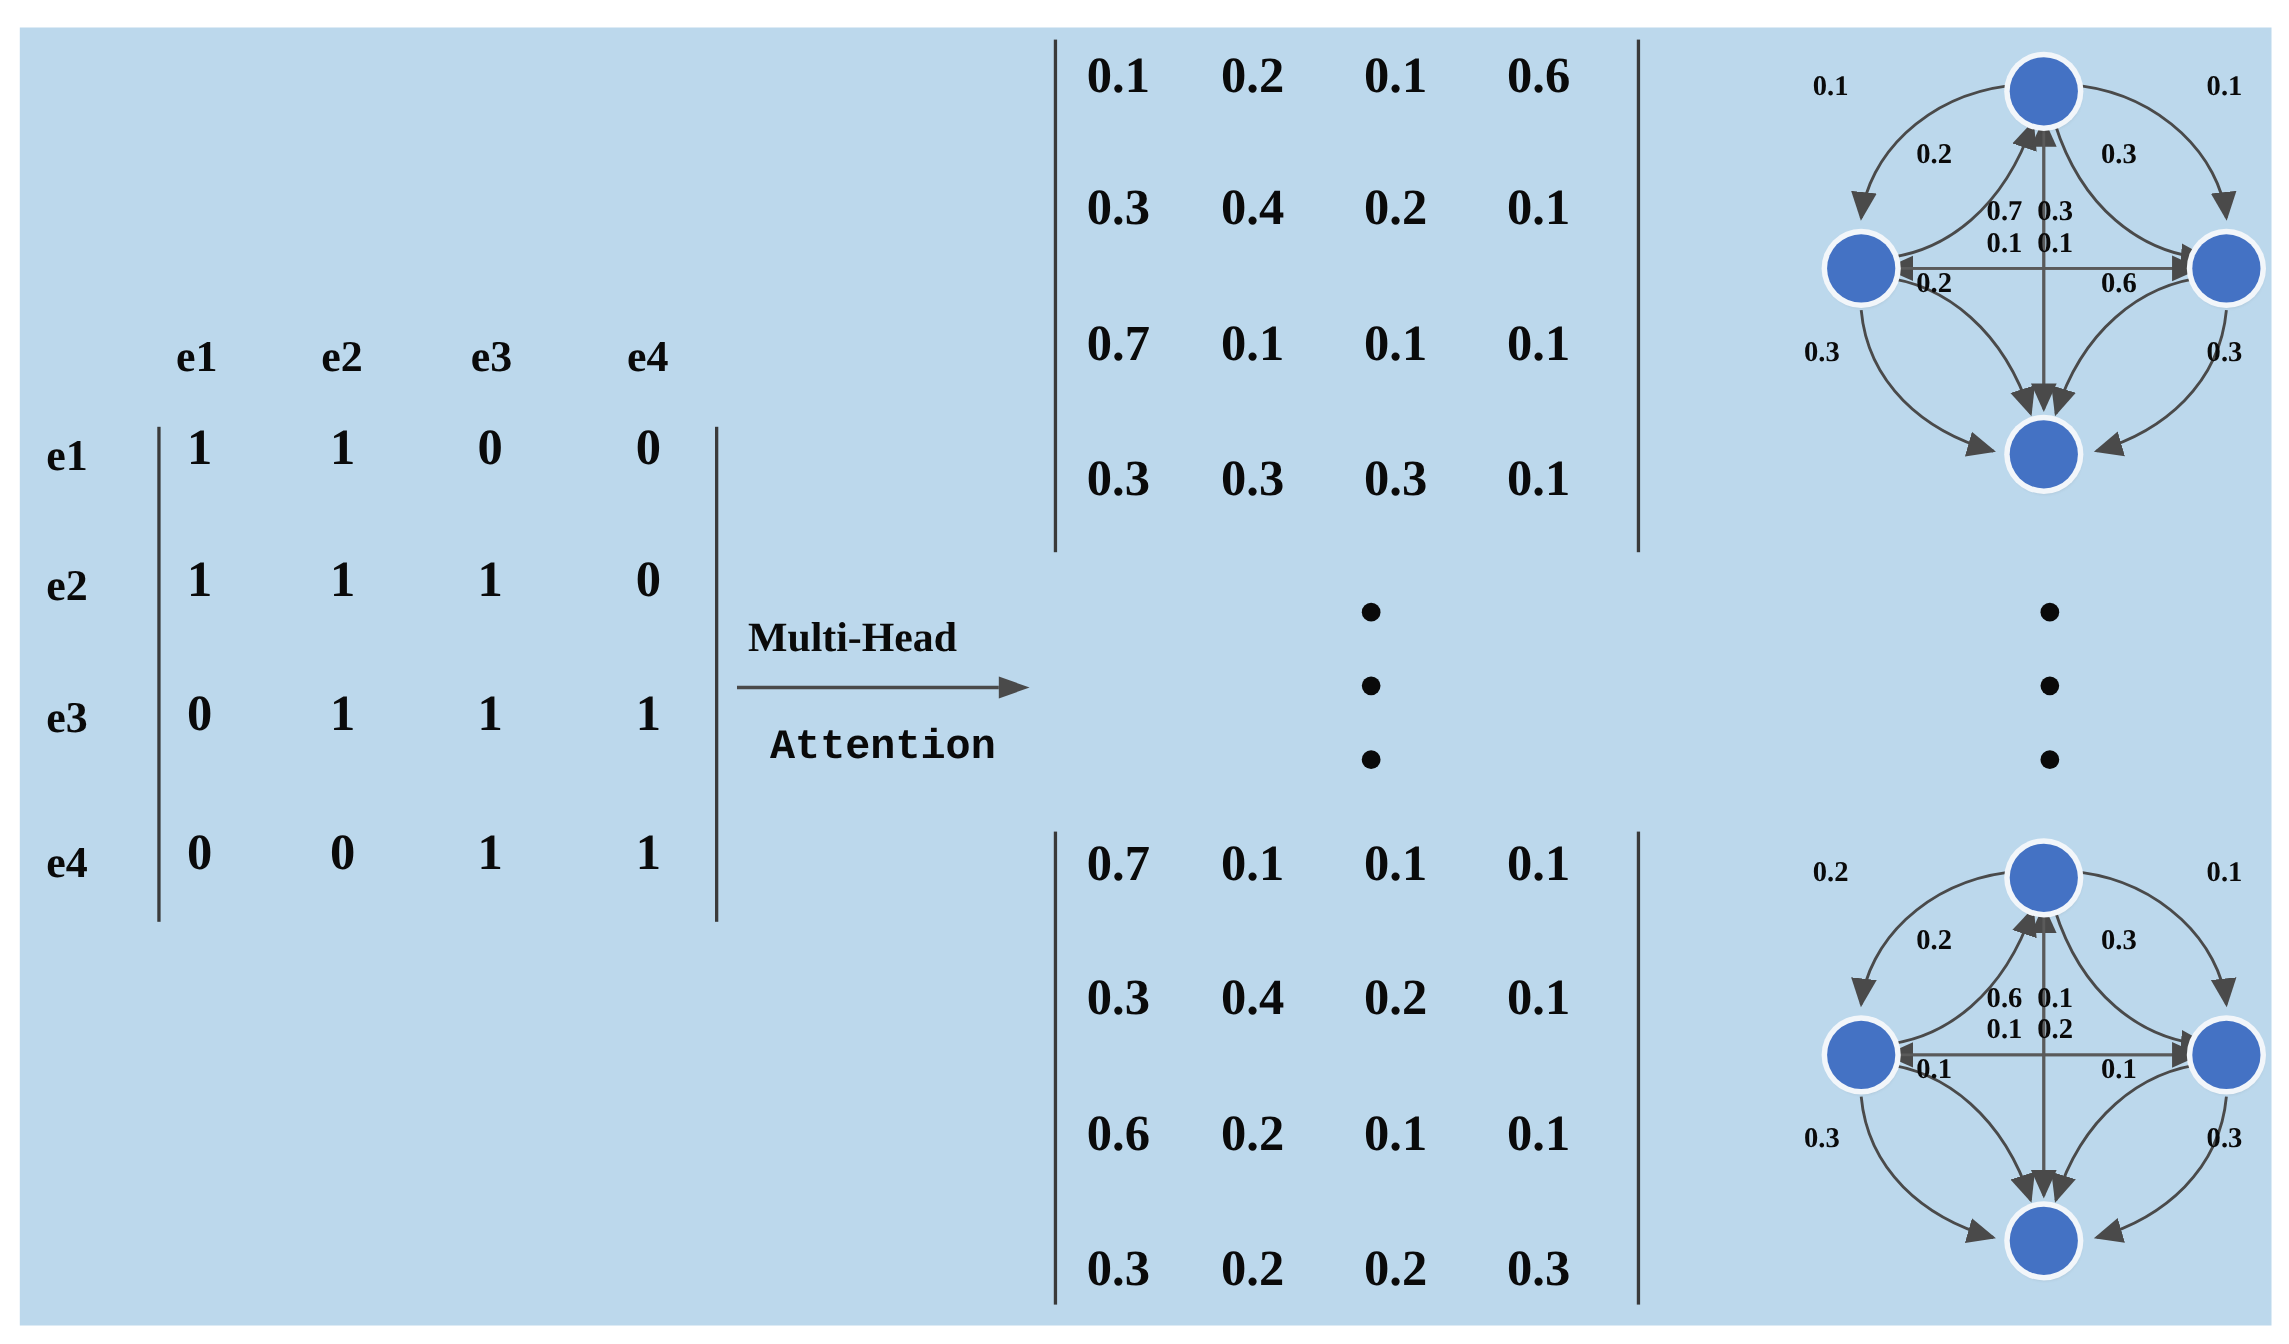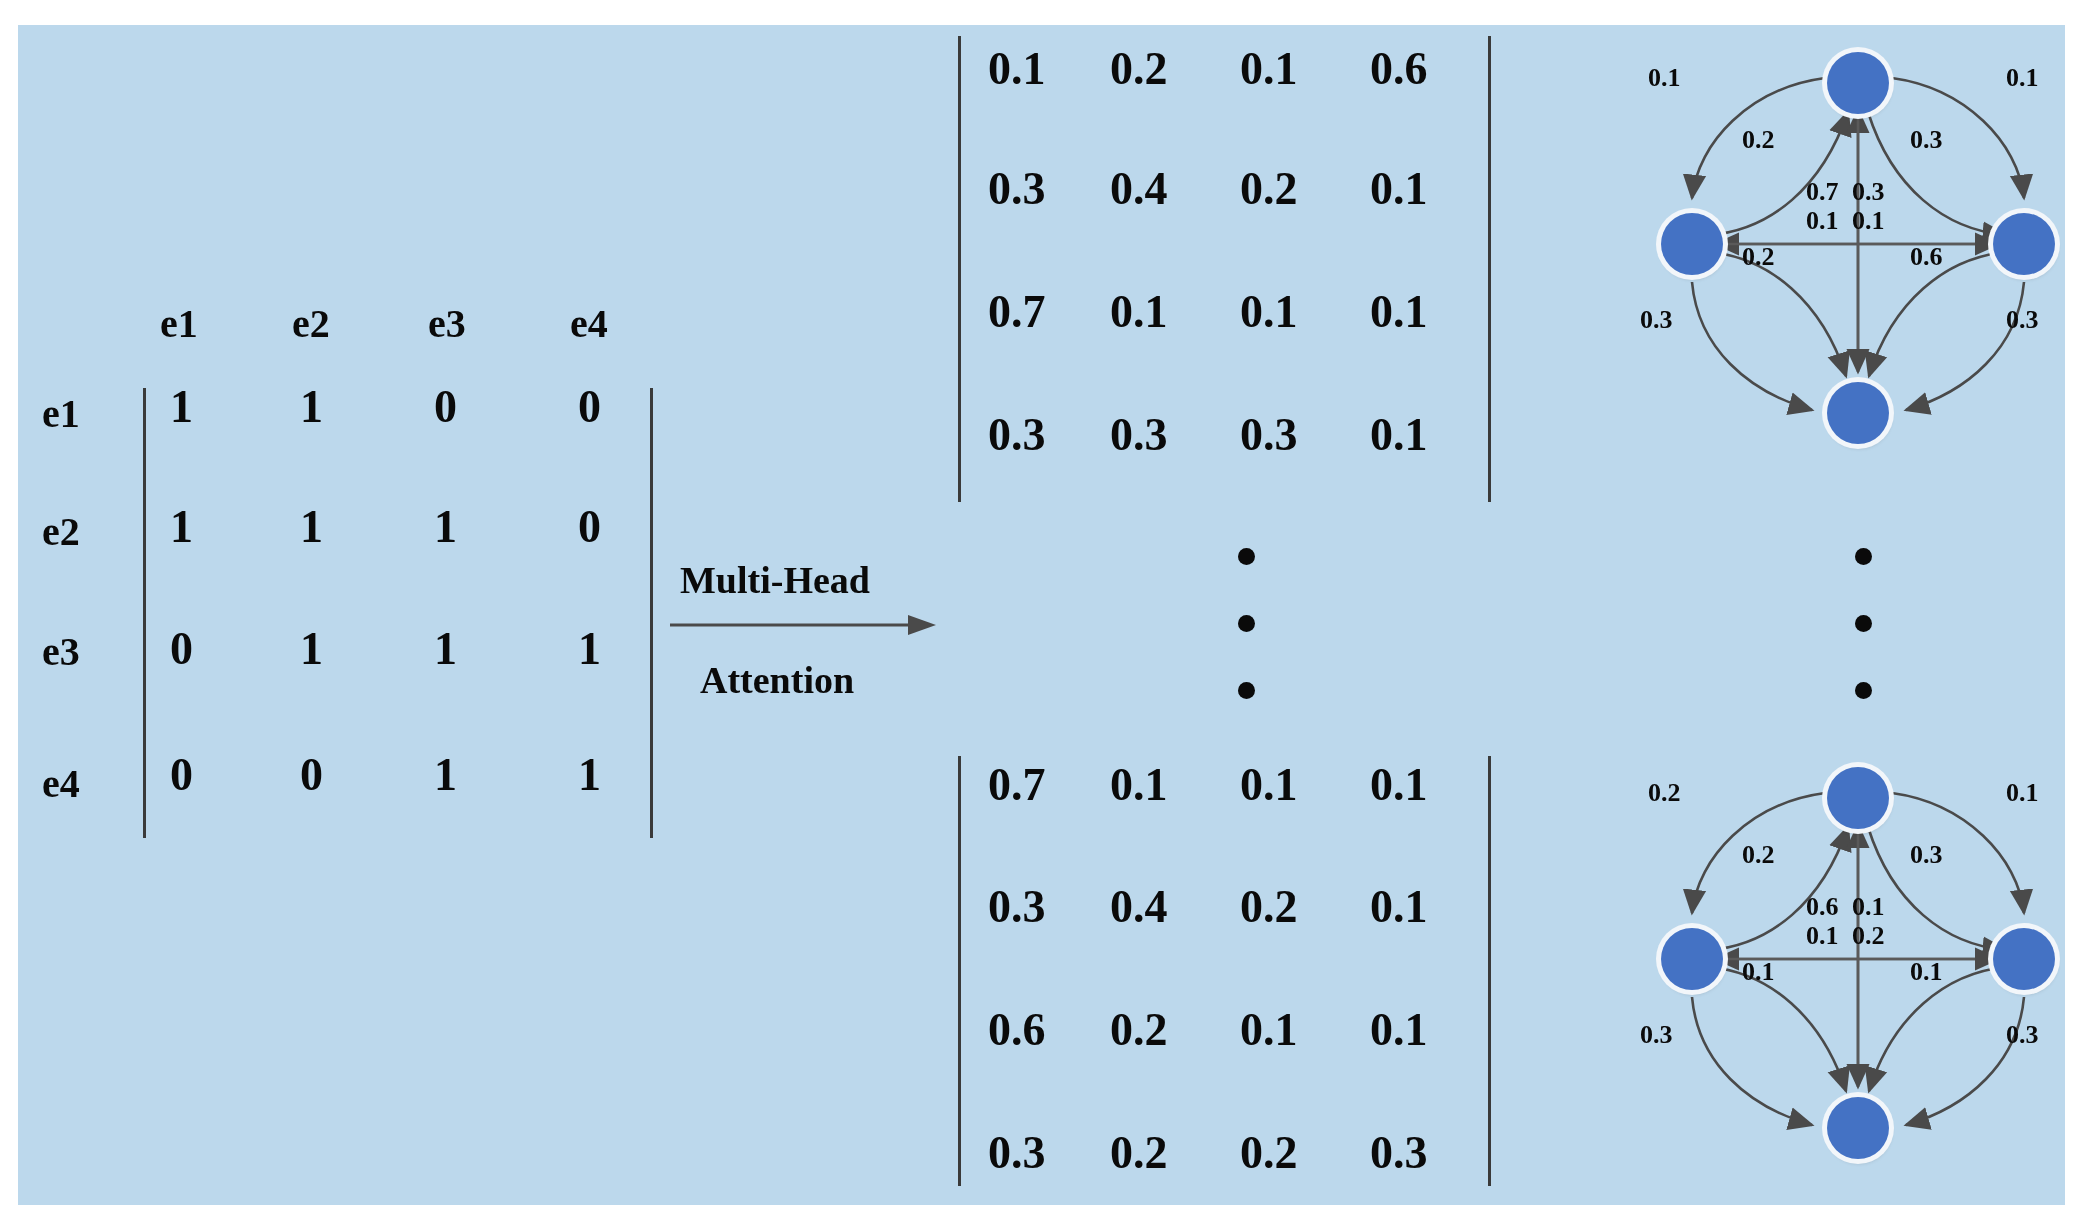--- a/index.html
+++ b/index.html
@@ -61,21 +61,21 @@
     <div class="txt cell" style="left:434px;top:748px;">1</div>
     <div class="txt cell" style="left:578px;top:748px;">1</div>
   </div>
 
   <div>
     <div class="txt arrlabel" style="left:680px;top:558px;">Multi-Head</div>
     <svg style="left:668px;top:612px;width:270px;height:26px;" viewBox="0 0 270 26">
       <line x1="2" y1="13" x2="240" y2="13" stroke="#4a4a4a" stroke-width="3"></line>
       <polygon points="240,3 268,13 240,23" fill="#4a4a4a"></polygon>
     </svg>
-    <div class="txt arrlabel" style="left:700px;top:658px;">Attention</div>
+    <div class="txt arrlabel" style="left:700px;top:658px;font-family:Liberation Mono, monospace;">Attention</div>
   </div>
 
   <div>
     <div class="bracket" style="left:958px;top:36px;height:466px;"></div>
     <div class="bracket" style="left:1488px;top:36px;height:466px;"></div>
 
     <div class="txt mcell" style="left:988px;top:42px;">0.1</div>
     <div class="txt mcell" style="left:1110px;top:42px;">0.2</div>
     <div class="txt mcell" style="left:1240px;top:42px;">0.1</div>
     <div class="txt mcell" style="left:1370px;top:42px;">0.6</div>

